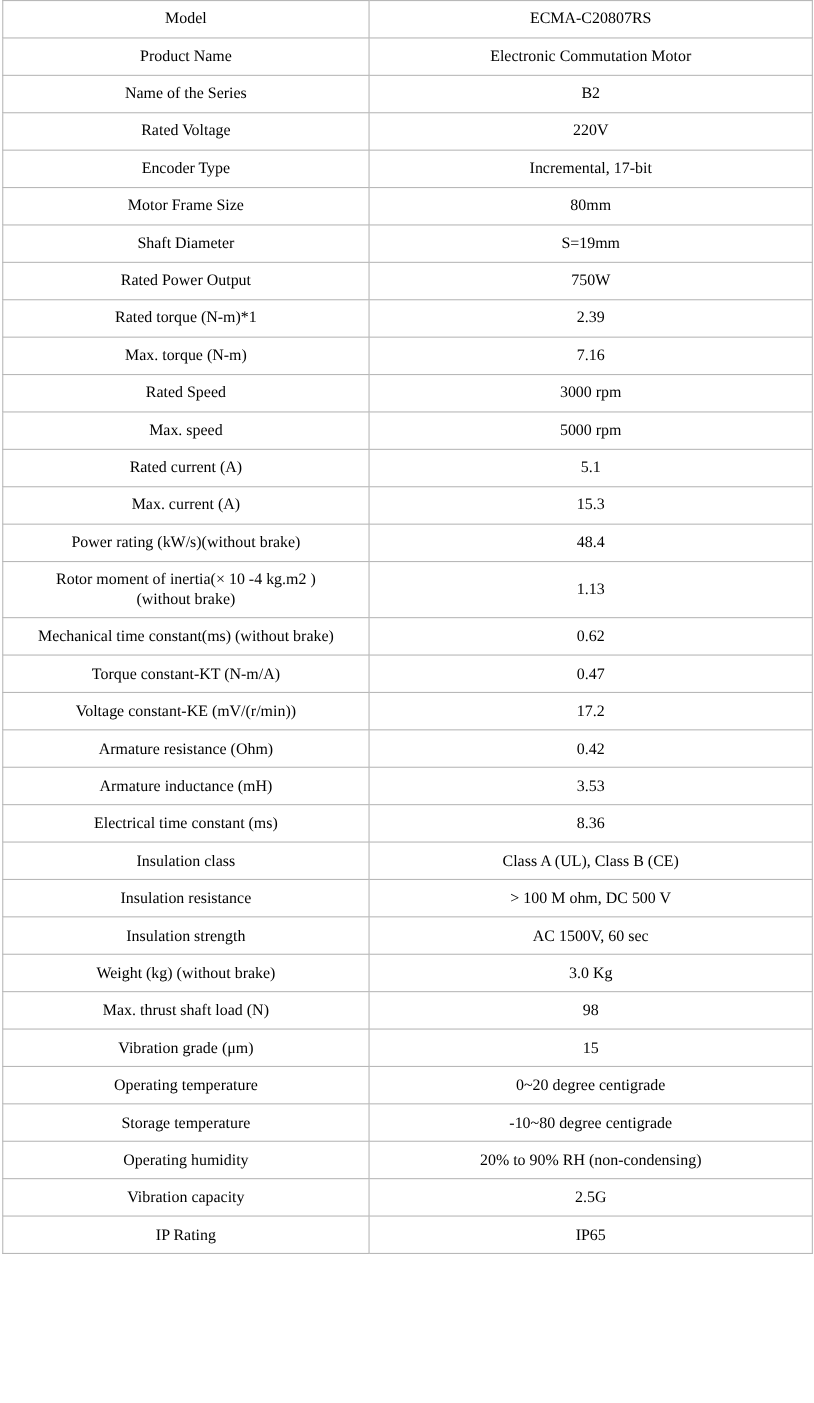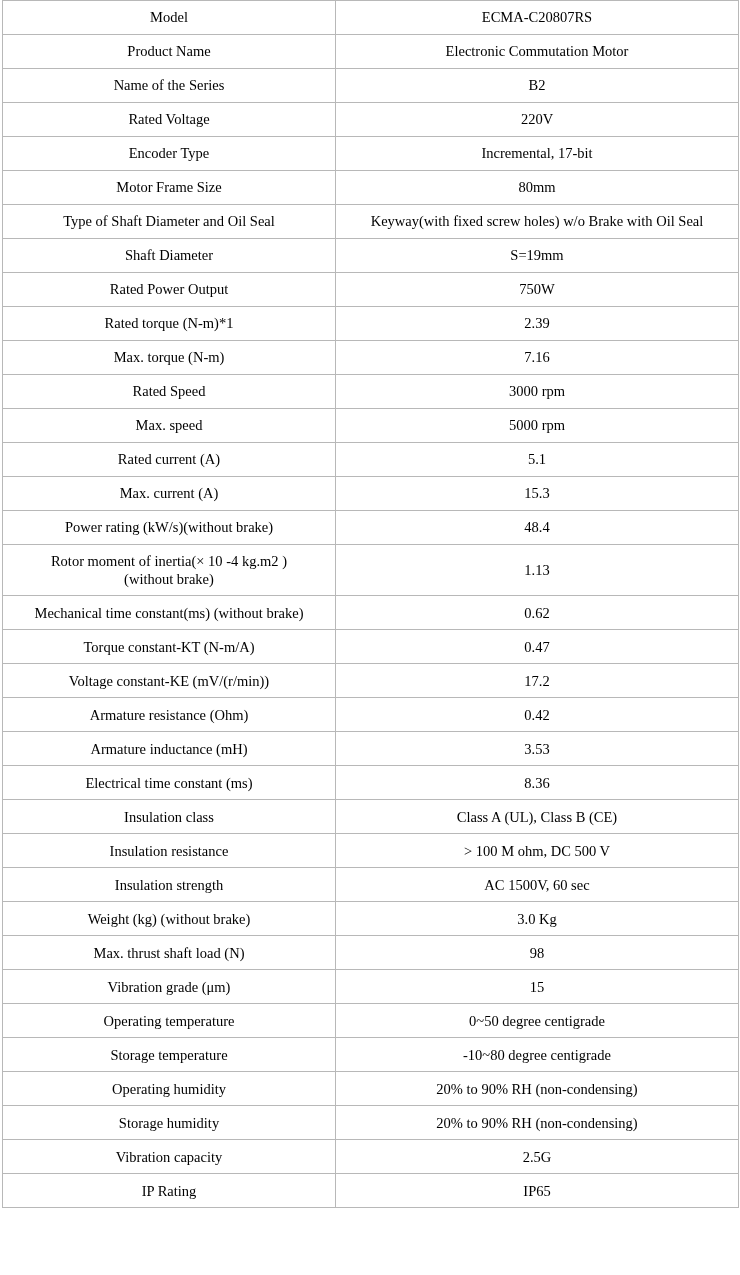--- a/index.html
+++ b/index.html
@@ -61,24 +61,20 @@
         <td class="label">Rated Voltage</td>
         <td class="value">220V</td>
       </tr>
       <tr>
         <td class="label">Encoder Type</td>
         <td class="value">Incremental, 17-bit</td>
       </tr>
       <tr>
         <td class="label">Motor Frame Size</td>
         <td class="value">80mm</td>
-      </tr>
-      <tr>
-        <td class="label">Type of Shaft Diameter and Oil Seal</td>
-        <td class="value">Keyway(with fixed screw holes)  w/o Brake with Oil Seal</td>
       </tr>
       <tr>
         <td class="label">Shaft Diameter</td>
         <td class="value">S=19mm</td>
       </tr>
       <tr>
         <td class="label">Rated Power Output</td>
         <td class="value">750W</td>
       </tr>
       <tr>
@@ -156,32 +152,28 @@
       <tr>
         <td class="label">Max. thrust shaft load (N)</td>
         <td class="value">98</td>
       </tr>
       <tr>
         <td class="label">Vibration grade (μm)</td>
         <td class="value">15</td>
       </tr>
       <tr>
         <td class="label">Operating temperature</td>
-        <td class="value">0~50  degree centigrade</td>
+        <td class="value">0~20  degree centigrade</td>
       </tr>
       <tr>
         <td class="label">Storage temperature</td>
         <td class="value">-10~80  degree centigrade</td>
       </tr>
       <tr>
         <td class="label">Operating humidity</td>
-        <td class="value">20% to 90% RH (non-condensing)</td>
-      </tr>
-      <tr>
-        <td class="label">Storage humidity</td>
         <td class="value">20% to 90% RH (non-condensing)</td>
       </tr>
       <tr>
         <td class="label">Vibration capacity</td>
         <td class="value">2.5G</td>
       </tr>
       <tr>
         <td class="label">IP Rating</td>
         <td class="value">IP65</td>
       </tr>

